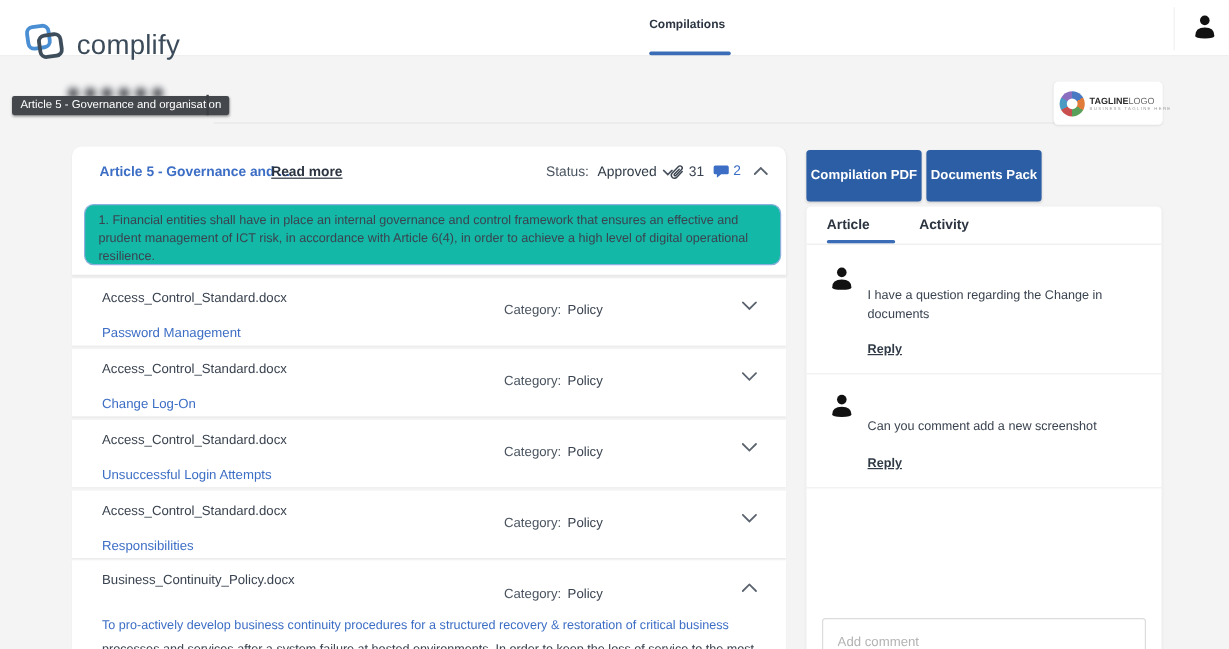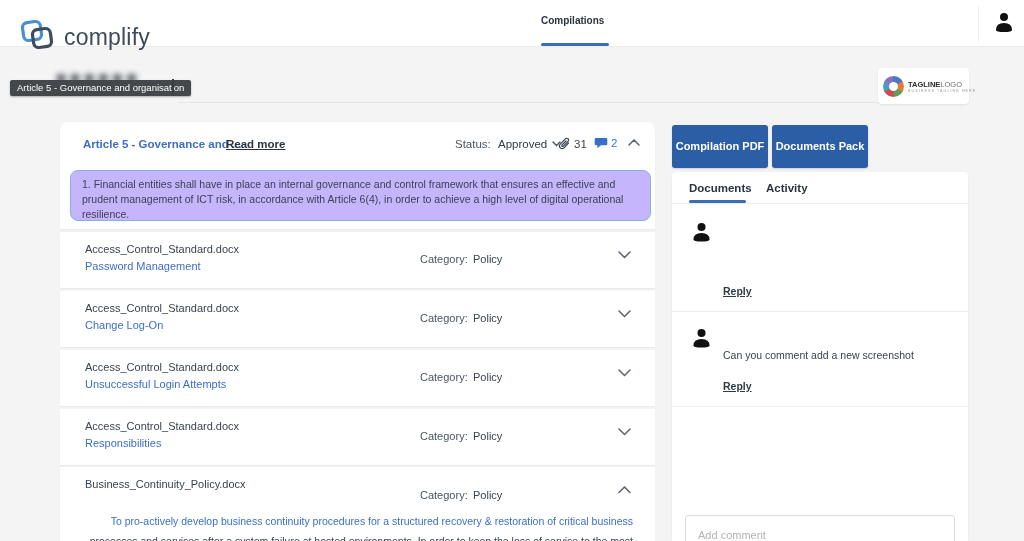--- a/index.html
+++ b/index.html
@@ -61,34 +61,34 @@
   .article-title { position:absolute; left:23px; top:3px; font-size:11.5px; font-weight:700; color:#3d6ec5; }
   .read-more { position:absolute; left:166px; top:3px; font-size:11.5px; font-weight:700; color:#2b3440; text-decoration:underline; cursor:pointer; }
   .status-label { position:absolute; left:395px; top:3px; font-size:11.5px; color:#4a5460; }
   .status-value { position:absolute; left:438px; top:3px; font-size:11.5px; color:#2f3a46; cursor:pointer; display:flex; align-items:center; gap:5px; }
   .attach-group { position:absolute; left:498px; top:2px; display:flex; align-items:center; gap:3px; font-size:11.5px; color:#3a4350; }
   .comment-group { position:absolute; left:534px; top:2px; display:flex; align-items:center; gap:3px; font-size:11.5px; color:#3d6ec5; }
   .head-collapse { position:absolute; left:568px; top:4px; cursor:pointer; }
 
   .desc-box {
     position:absolute; left:10px; top:48px; width:581px; height:51px;
-    border:1.5px solid #8cb0de; border-radius:8px; background:#c4b5fd;
+    border:1.5px solid #8cb0de; border-radius:8px; background:#14b8a6;
     padding:6px 11px; font-size:10.5px; line-height:1.45; color:#3a4350;
   }
 
   .doc-row {
     position:absolute; left:60px; width:595px; height:56px;
     background:#ffffff; box-shadow:0 1px 1px rgba(0,0,0,.04);text-decoration:underline;
   }
   .doc-file { position:absolute; left:25px; top:11px; font-size:11px; color:#3a4350; }
-  .doc-link { position:absolute; left:25px; top:28px; font-size:11px; color:#3d6ec5; cursor:pointer; }
+  .doc-link { position:absolute; left:25px; top:40px; font-size:11px; color:#3d6ec5; cursor:pointer; }
   .doc-cat-label { position:absolute; left:360px; top:21px; font-size:11px; color:#4a5460; }
   .doc-cat-value { position:absolute; left:413px; top:21px; font-size:11px; color:#3a4350; }
   .doc-chevron { position:absolute; left:558px; top:19px; cursor:pointer; }
-  .doc-row.expanded { height:75px;text-align:right; }
+  .doc-row.expanded { height:75px; }
   .doc-row.expanded .doc-cat-label { top:22px; }
   .doc-row.expanded .doc-cat-value { top:22px; }
   .doc-body { position:absolute; left:25px; top:44px; width:548px; font-size:10.5px; line-height:1.95; }
   .doc-body .lead { color:#3d6ec5; cursor:pointer; }
   .doc-body .rest { color:#3a4350; }
 
   
   .pdf-btn, .pack-btn {
     position:absolute; top:125px; width:96px; height:43px;
     background:#2b5ea4; color:#ffffff; border:none; border-radius:3px;
@@ -250,31 +250,32 @@
   </span>
   <div class="doc-body">
     <span class="lead">To pro-actively develop business continuity procedures for a structured recovery &amp; restoration of critical business </span><span class="rest">processes and services after a system failure at hosted environments. In order to keep the loss of service to the most</span>
   </div>
 </div>
 
 <button class="pdf-btn">Compilation PDF</button>
 <button class="pack-btn">Documents Pack</button>
 
 <div class="comments-card">
-  <span class="side-tab t1">Documents</span>
+  <span class="side-tab t1">Article</span>
   <span class="side-tab t2">Activity</span>
   <div class="side-tab-underline"></div>
   <div class="tabs-divider"></div>
 
   <div class="avatar" style="left:20px; top:50px;">
     <svg width="19" height="21" viewBox="0 0 19 21">
       <circle cx="9.5" cy="5" r="4" fill="#111"></circle>
       <path d="M1.5 17.5 q0 -6.5 8 -6.5 q8 0 8 6.5 q0 2 -8 2 q-8 0 -8 -2z" fill="#111"></path>
     </svg>
   </div>
+  <div class="comment-text" style="top:66px;">I have a question regarding the Change in documents</div>
   <span class="reply-link" style="top:113px;">Reply</span>
   <div class="comment-divider" style="top:139px;"></div>
 
   <div class="avatar" style="left:20px; top:156px;">
     <svg width="19" height="21" viewBox="0 0 19 21">
       <circle cx="9.5" cy="5" r="4" fill="#111"></circle>
       <path d="M1.5 17.5 q0 -6.5 8 -6.5 q8 0 8 6.5 q0 2 -8 2 q-8 0 -8 -2z" fill="#111"></path>
     </svg>
   </div>
   <div class="comment-text" style="top:175px;">Can you comment add a new screenshot</div>

